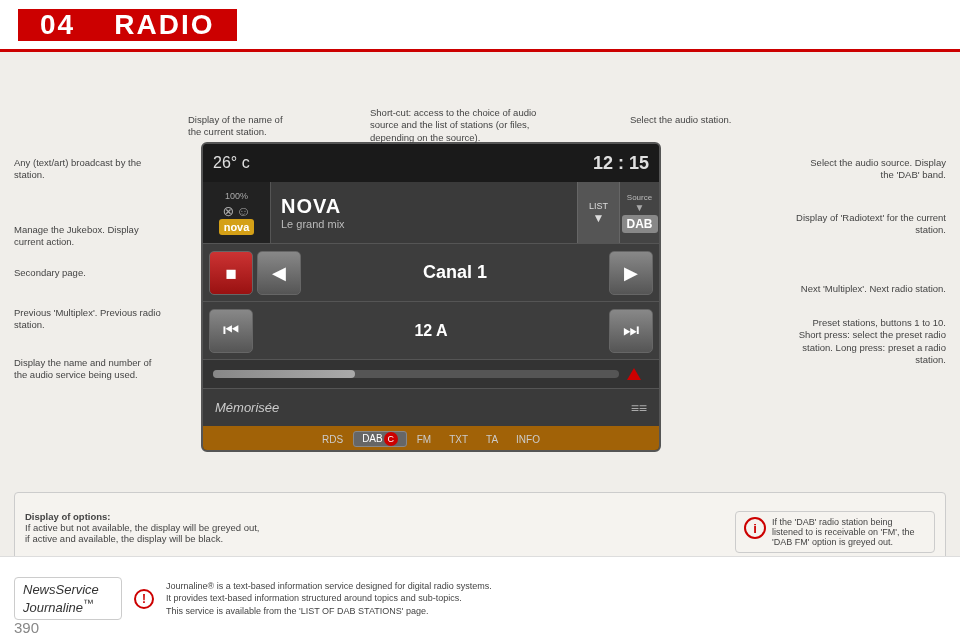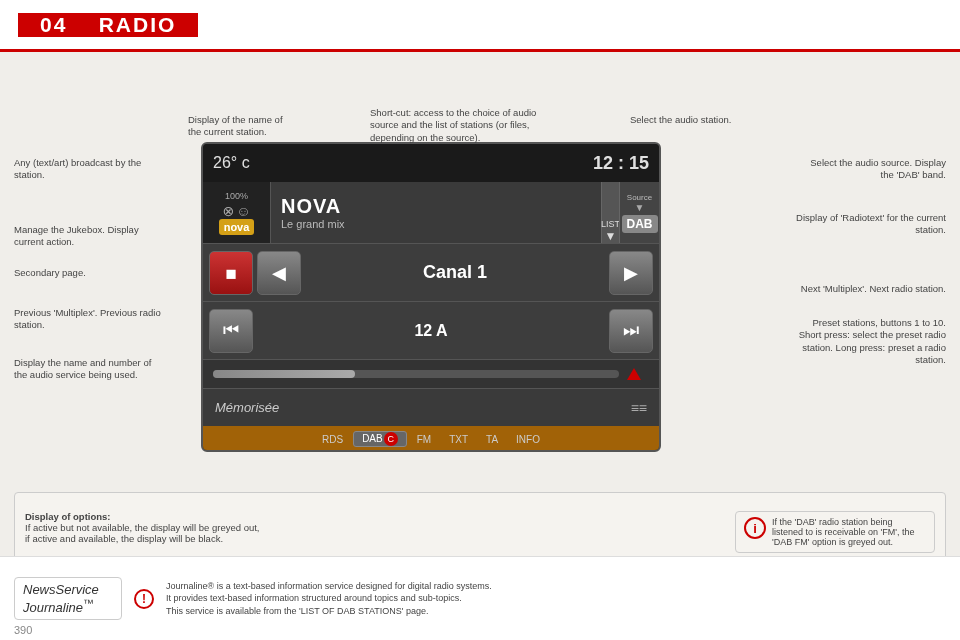--- a/index.html
+++ b/index.html
@@ -19,21 +19,21 @@
       height: 52px;
       background: #fff;
       border-bottom: 3px solid #cc0000;
       display: flex;
       align-items: center;
       padding-left: 18px;
     }
     .header-tab {
       background: #cc0000;
       color: #fff;
-      font-size: 21px;
+      font-size: 28px;
       font-weight: bold;
       padding: 0 22px;
       letter-spacing: 2px;
     }
 
     
     .main-content {
       position: absolute;
       top: 52px;
       left: 0; right: 0; bottom: 0;
@@ -118,26 +118,26 @@
       font-size: 20px;
       color: #fff;
       font-weight: bold;
       letter-spacing: 1px;
     }
     .station-sub {
       font-size: 11px;
       color: #bbb;
     }
     .list-btn {
-      width: 18px;
+      width: 42px;
       background: #555;
       display: flex;
       flex-direction: column;
       align-items: center;
-      justify-content: flex-end;
+      justify-content: center;
       border-left: 1px solid #666;
       color: #ddd;
       font-size: 9px;
     }
     .source-box {
       width: 40px;
       background: #444;
       display: flex;
       flex-direction: column;
       align-items: center;
@@ -385,21 +385,21 @@
     }
     .journaline-text {
       font-size: 9px;
       color: #444;
       line-height: 1.4;
     }
     .page-num {
       position: absolute;
       bottom: 4px;
       left: 14px;
-      font-size: 11px;
+      font-size: 15px;
       color: #888;
     }
   </style>
 </head>
 <body>
 
 <div class="header">
   <div class="header-tab">
     <span>04</span>
     &nbsp;&nbsp;

